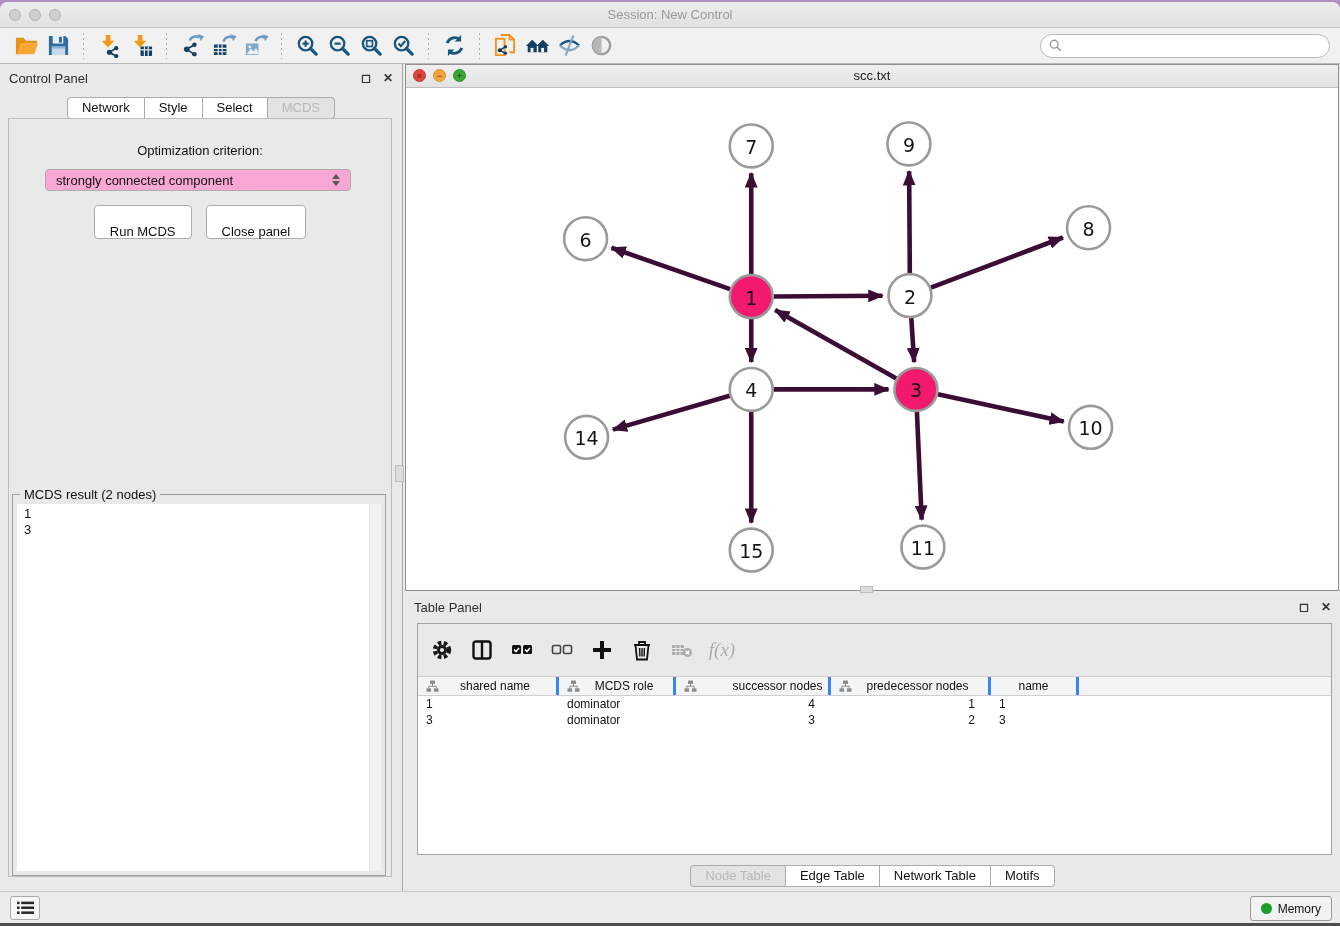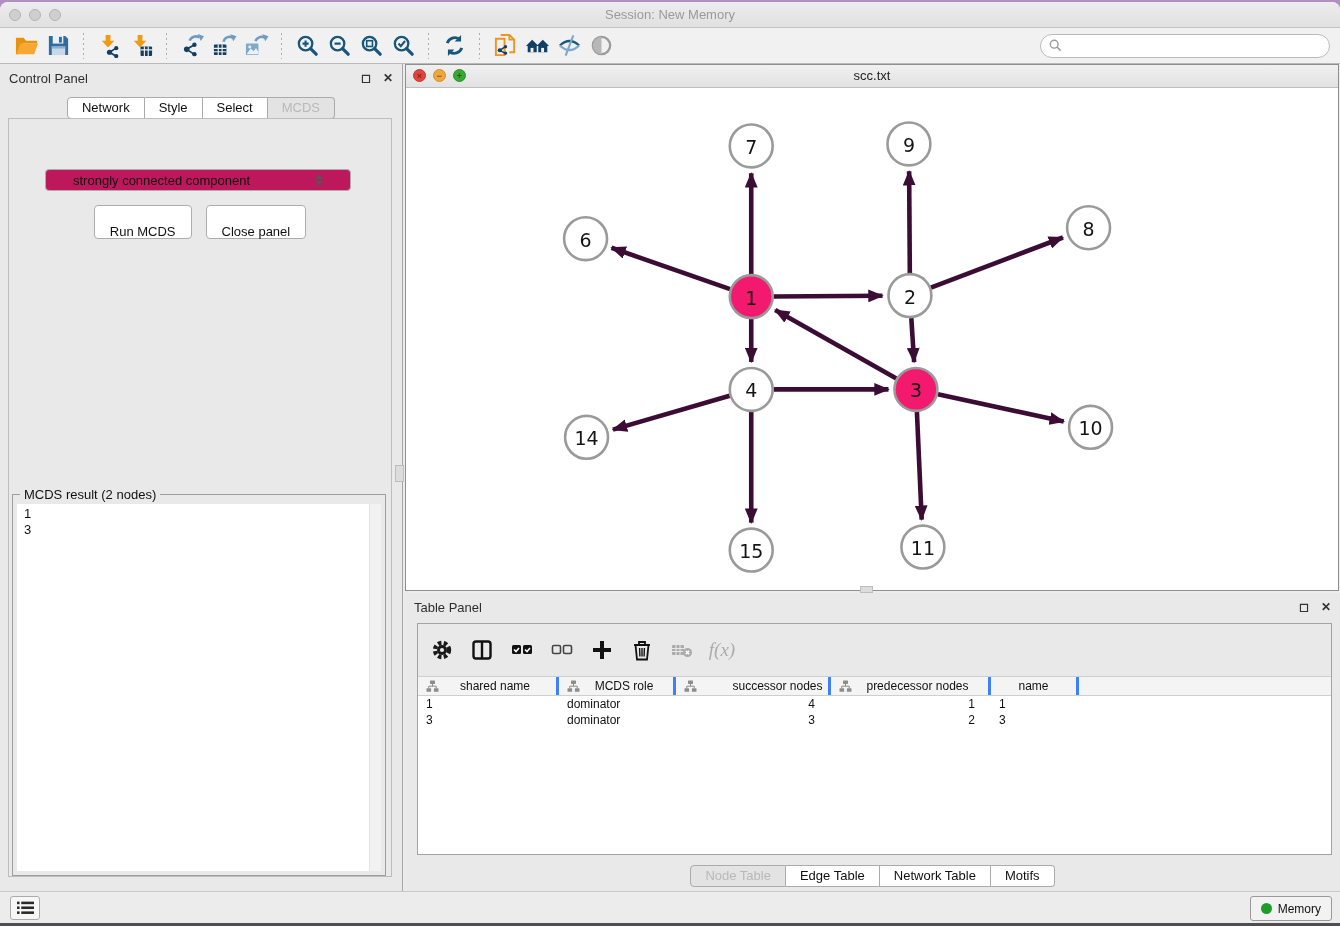--- a/index.html
+++ b/index.html
@@ -38,22 +38,22 @@
   .panel-btns { margin-left:auto; display:flex; gap:12px; font-size:12px; color:#333; font-weight:bold; }
   .panel-btns span { cursor:default; }
   .cp-tabs { position:absolute; left:0; right:0; top:33px; display:flex; justify-content:center; }
   .tab { height:22px; line-height:20px; padding:0 14px; background:#FFF; border:1px solid #ABABAB; border-left:none;
     font-size:13px; color:#111; cursor:default;text-align:center; }
   .tab:first-child { border-left:1px solid #ABABAB; border-radius:4px 0 0 4px; }
   .tab:last-child { border-radius:0 4px 4px 0; }
   .tab.selected { background:#E3E3E3; color:#B9B9B9; }
   .cp-box { position:absolute; left:8px; right:10px; top:54px; bottom:14px; border:1px solid #BDBDBD; background:#E9E9E9; }
   .opt-label { margin-top:24px; text-align:center; font-size:13px; }
-  .criterion-select { position:absolute; left:36px; right:40px; top:50px; height:22px; background:#be185d;
-    border:1px solid #ADADAD; border-radius:4px; font-size:13px; display:flex; align-items:center; padding:0 27px; }
+  .criterion-select { position:absolute; left:36px; right:40px; top:50px; height:22px; background:#f9a8d4;
+    border:1px solid #ADADAD; border-radius:4px; font-size:13px; display:flex; align-items:center; padding:0 10px; }
   .spinners { margin-left:auto; display:flex; flex-direction:column; gap:2px; }
   .spin-up { width:0; height:0; border-left:4px solid transparent; border-right:4px solid transparent; border-bottom:5px solid #555; }
   .spin-dn { width:0; height:0; border-left:4px solid transparent; border-right:4px solid transparent; border-top:5px solid #555; }
   .btn-row { position:absolute; top:86px; left:0; right:0; display:flex; justify-content:center; gap:14px; }
   .btn { height:22px; line-height:20px; padding:16px 15px; background:#FFF; border:1px solid #ADADAD; border-radius:4px; font-size:13px; cursor:default; }
   .result-group { position:absolute; left:12px; width:374px; top:430px; height:382px; border:1px solid #9E9E9E; background:#E9E9E9; }
   .result-legend { position:absolute; top:-8px; left:7px; background:#E9E9E9; padding:0 4px; font-size:13px; }
   .result-area { position:absolute; left:4px; right:4px; top:9px; bottom:4px; background:#FFF; font-size:13px;
     line-height:16px; padding:2px 7px; white-space:pre; }
   .result-scroll { position:absolute; right:4px; top:9px; bottom:4px; width:12px; background:#F2F2F2; border-left:1px solid #E3E3E3; }
@@ -102,21 +102,21 @@
 <body>
 
 <div class="app-window">
 
   <div class="titlebar">
     <div class="tl-dots">
       <span class="tl-dot"></span>
       <span class="tl-dot"></span>
       <span class="tl-dot"></span>
     </div>
-    <div class="window-title">Session: New Memory</div>
+    <div class="window-title">Session: New Control</div>
   </div>
 
   <div class="toolbar">
     <div class="tb-left" id="toolbar-buttons">
         <span class="tbtn">
           <svg viewBox="0 0 26 26">
             <path d="M2 5h8l2.5 3H24v3H9.5L5 22H2z" fill="#E9920F"></path>
             <path d="M6.5 11H25l-4 11H2.8z" fill="#F6A832"></path>
           </svg>
         </span>
@@ -288,20 +288,21 @@
         <span>✕</span>
       </span>
     </div>
     <div class="cp-tabs" id="cp-tabs">
         <span class="tab">Network</span>
         <span class="tab">Style</span>
         <span class="tab">Select</span>
         <span class="tab selected">MCDS</span>
       </div>
     <div class="cp-box">
+      <div class="opt-label">Optimization criterion:</div>
       <div class="criterion-select">
         <span>strongly connected component</span>
         <span class="spinners">
             <span class="spin-up"></span>
             <span class="spin-dn"></span>
           </span>
       </div>
       <div class="btn-row">
         <span class="btn">Run MCDS</span>
         <span class="btn">Close panel</span>

